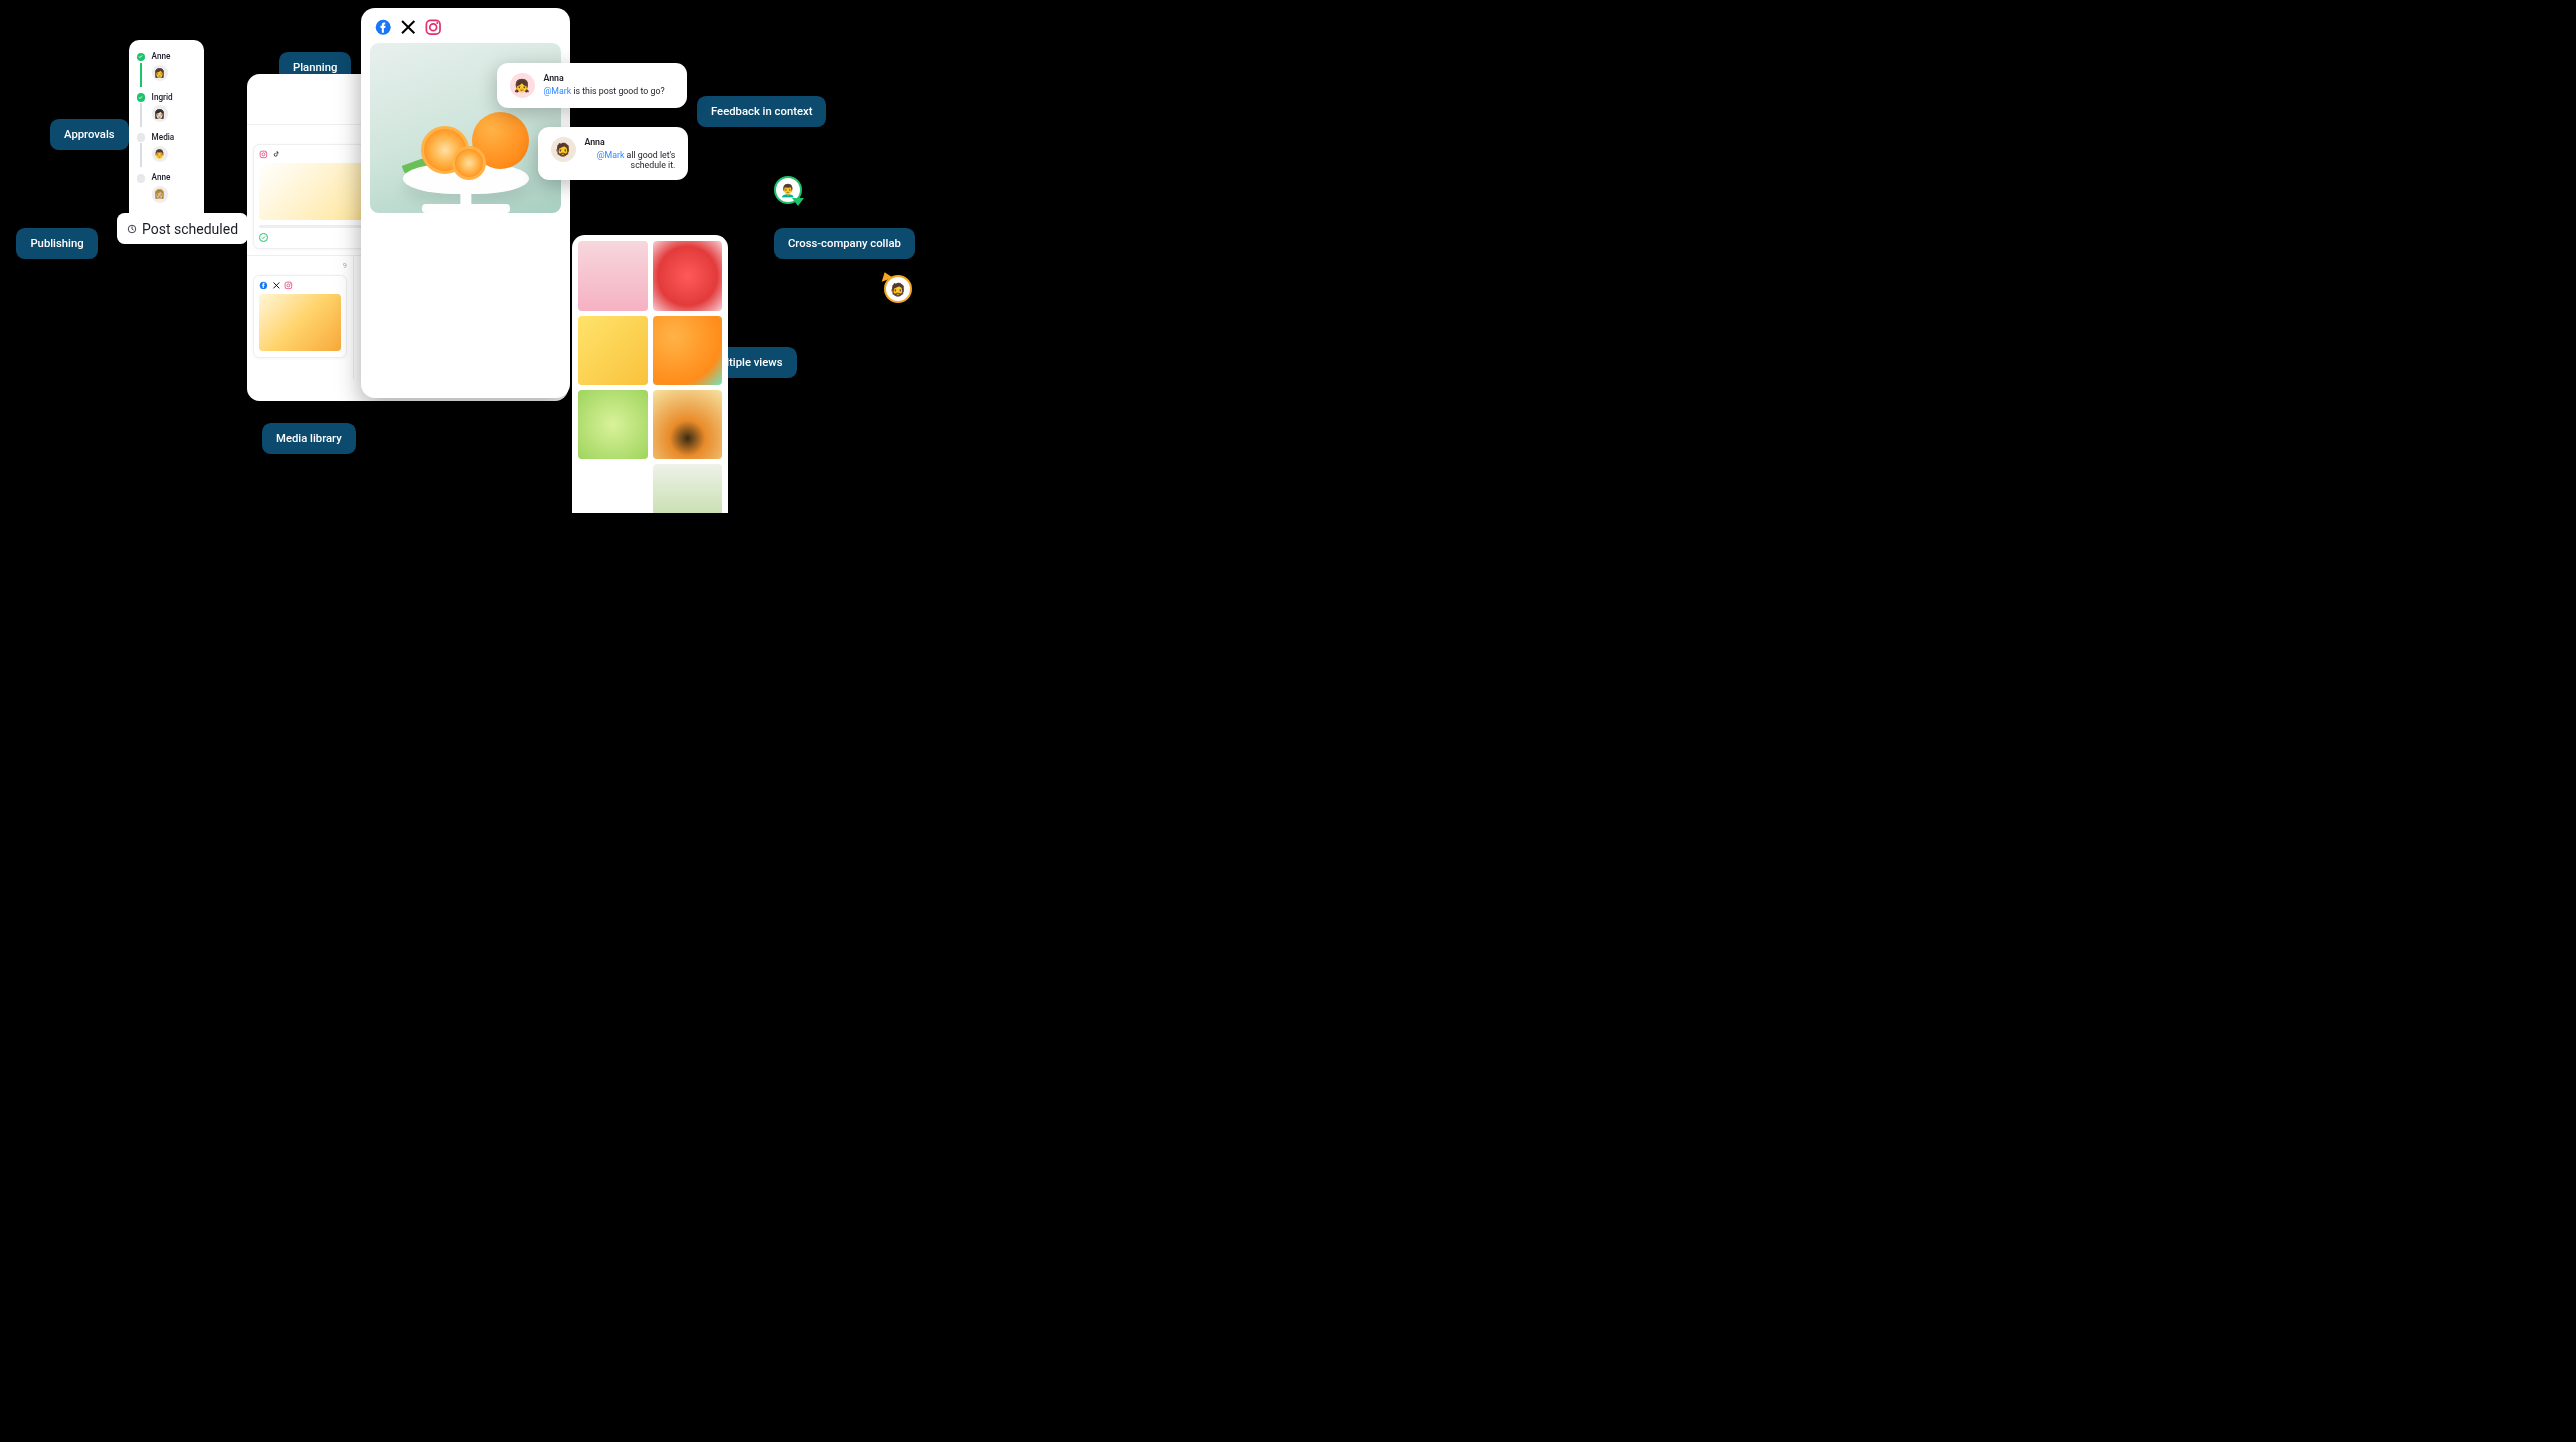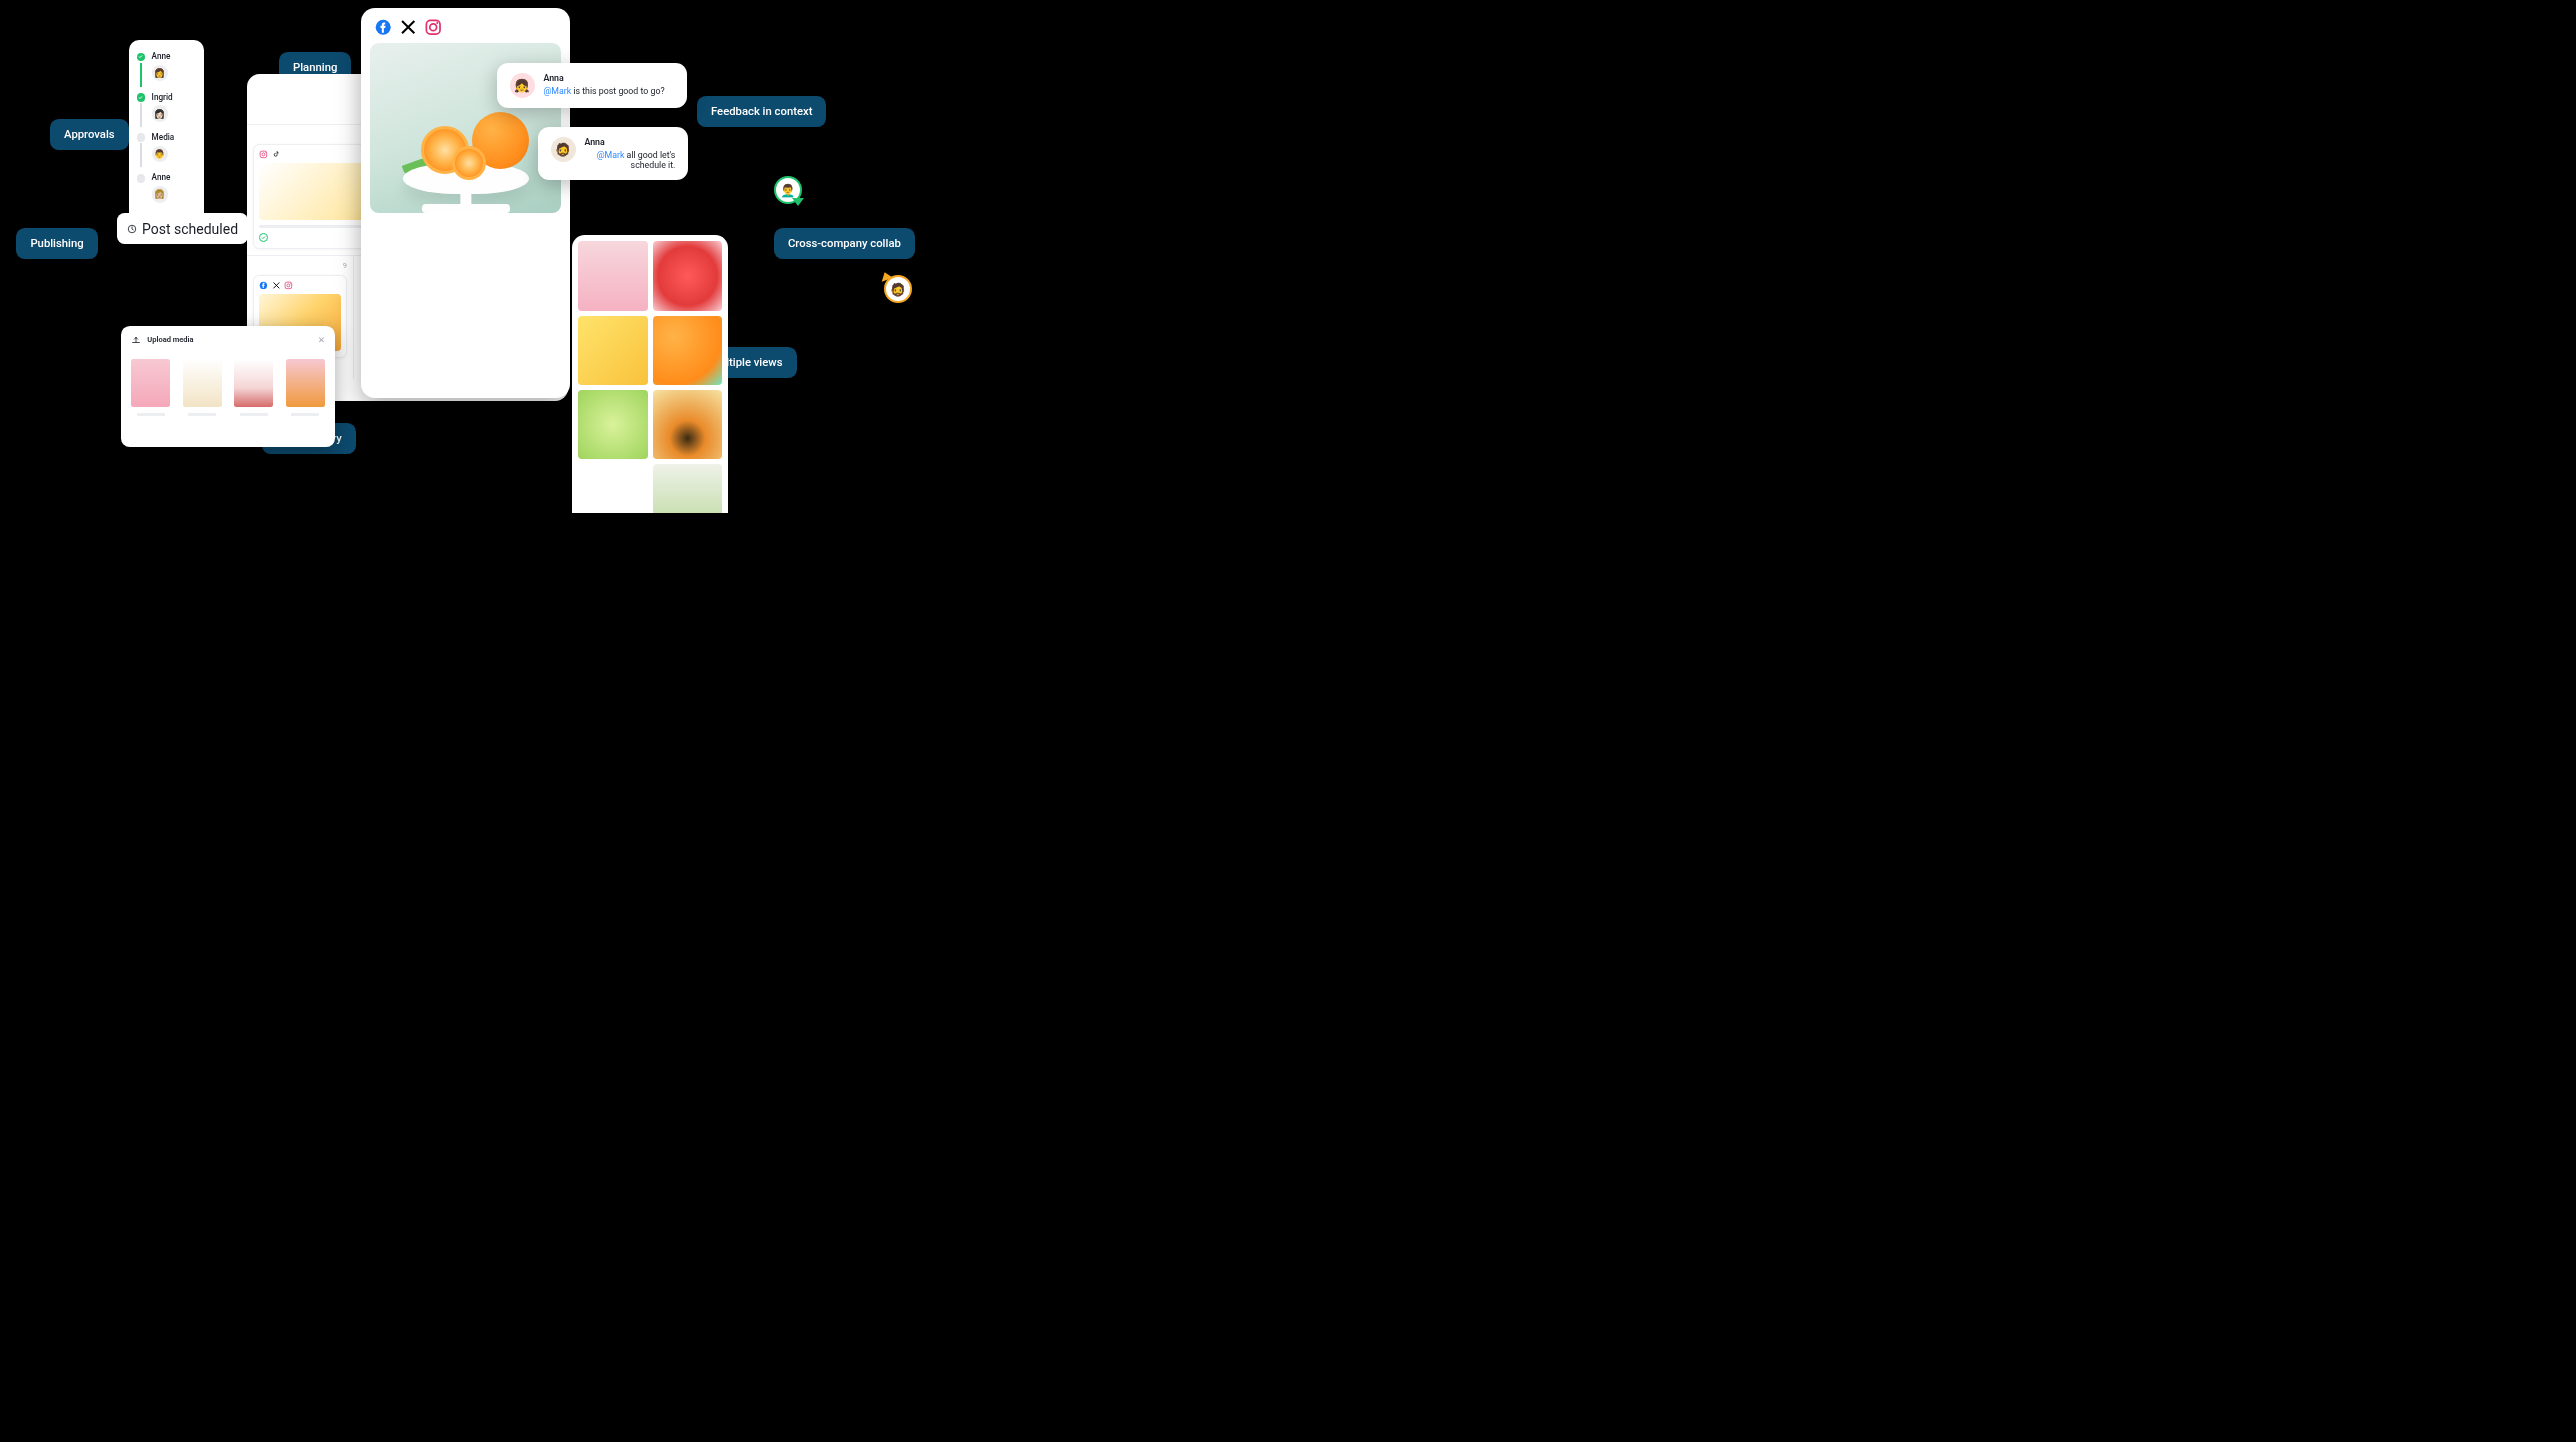--- a/index.html
+++ b/index.html
@@ -486,47 +486,20 @@
   <div class="comment" style="left:538px; top:127px; width:150px;">
     <div class="comment-avatar" style="background:#f0e6da">🧔</div>
     <div class="comment-body">
       <div class="comment-name">Anna</div>
       <div class="comment-text">
         <span class="mention">@Mark</span><span> all good let's schedule it.</span>
       </div>
     </div>
   </div>
 
-  <div class="upload-card">
-    <div class="upload-head">
-      <svg class="upload-icon" viewBox="0 0 24 24">
-        <path d="M12 16V6m0 0l-4 4m4-4l4 4M4 18h16" fill="none" stroke="#1a1d26" stroke-width="2" stroke-linecap="round"></path>
-      </svg>
-      <div class="title">Upload media</div>
-      <div class="close">✕</div>
-    </div>
-    <div class="upload-thumbs">
-      <div class="uthumb">
-        <div class="uthumb-img bg-pinkhand"></div>
-        <div class="uthumb-bar"></div>
-      </div>
-      <div class="uthumb">
-        <div class="uthumb-img bg-drinks"></div>
-        <div class="uthumb-bar"></div>
-      </div>
-      <div class="uthumb">
-        <div class="uthumb-img bg-crate"></div>
-        <div class="uthumb-bar"></div>
-      </div>
-      <div class="uthumb">
-        <div class="uthumb-img bg-oranges2"></div>
-        <div class="uthumb-bar"></div>
-      </div>
-    </div>
-  </div>
 
   <div class="gallery">
     <div class="gtile bg-lemons"></div>
     <div class="gtile bg-berry"></div>
     <div class="gtile bg-lemonslices"></div>
     <div class="gtile bg-orangeslice"></div>
     <div class="gtile bg-limes"></div>
     <div class="gtile bg-papaya"></div>
     <div class="gtile bg-smoothie" style="grid-column:2"></div>
   </div>

